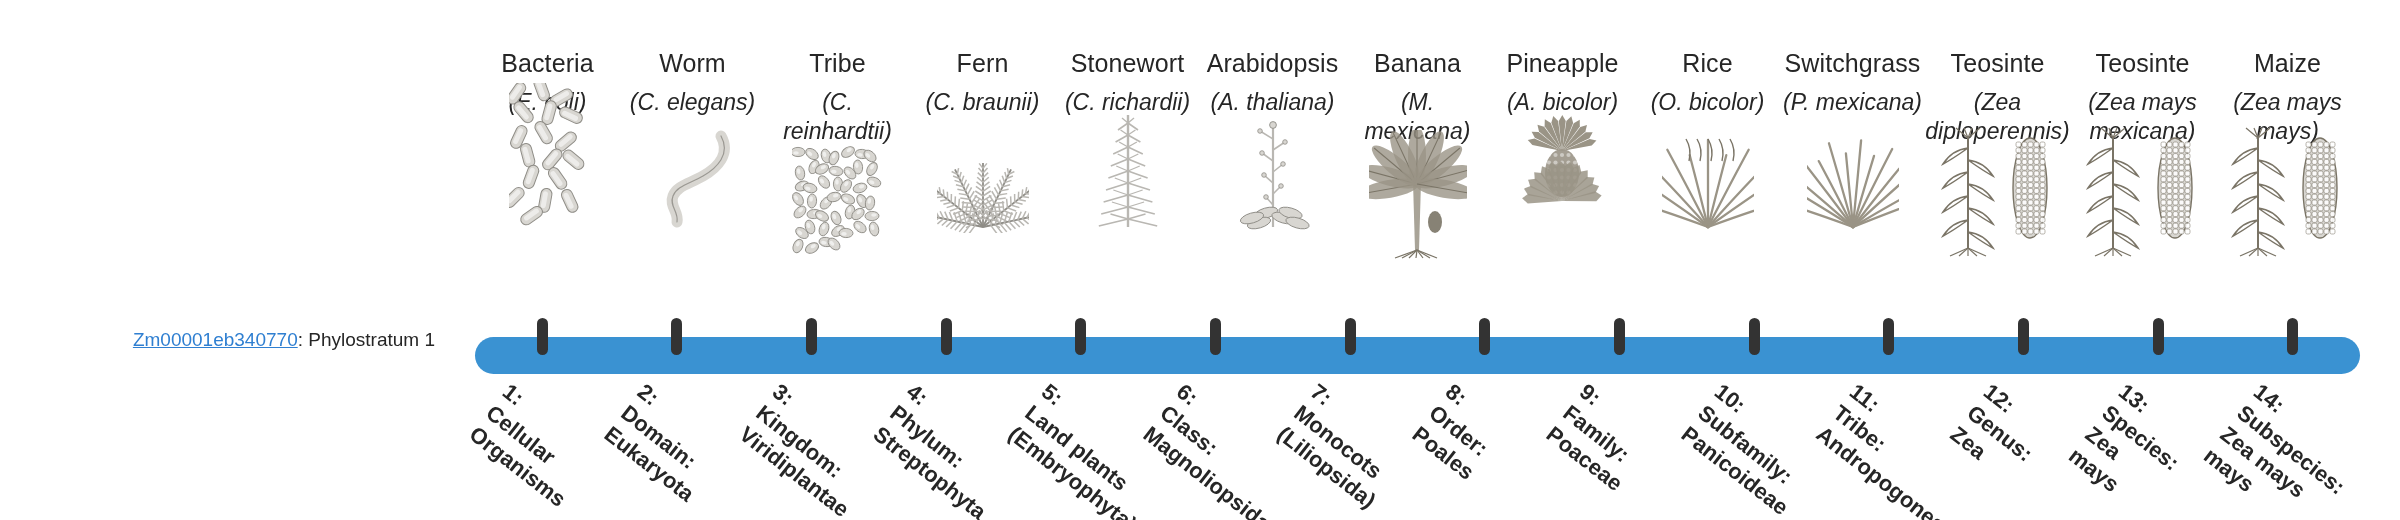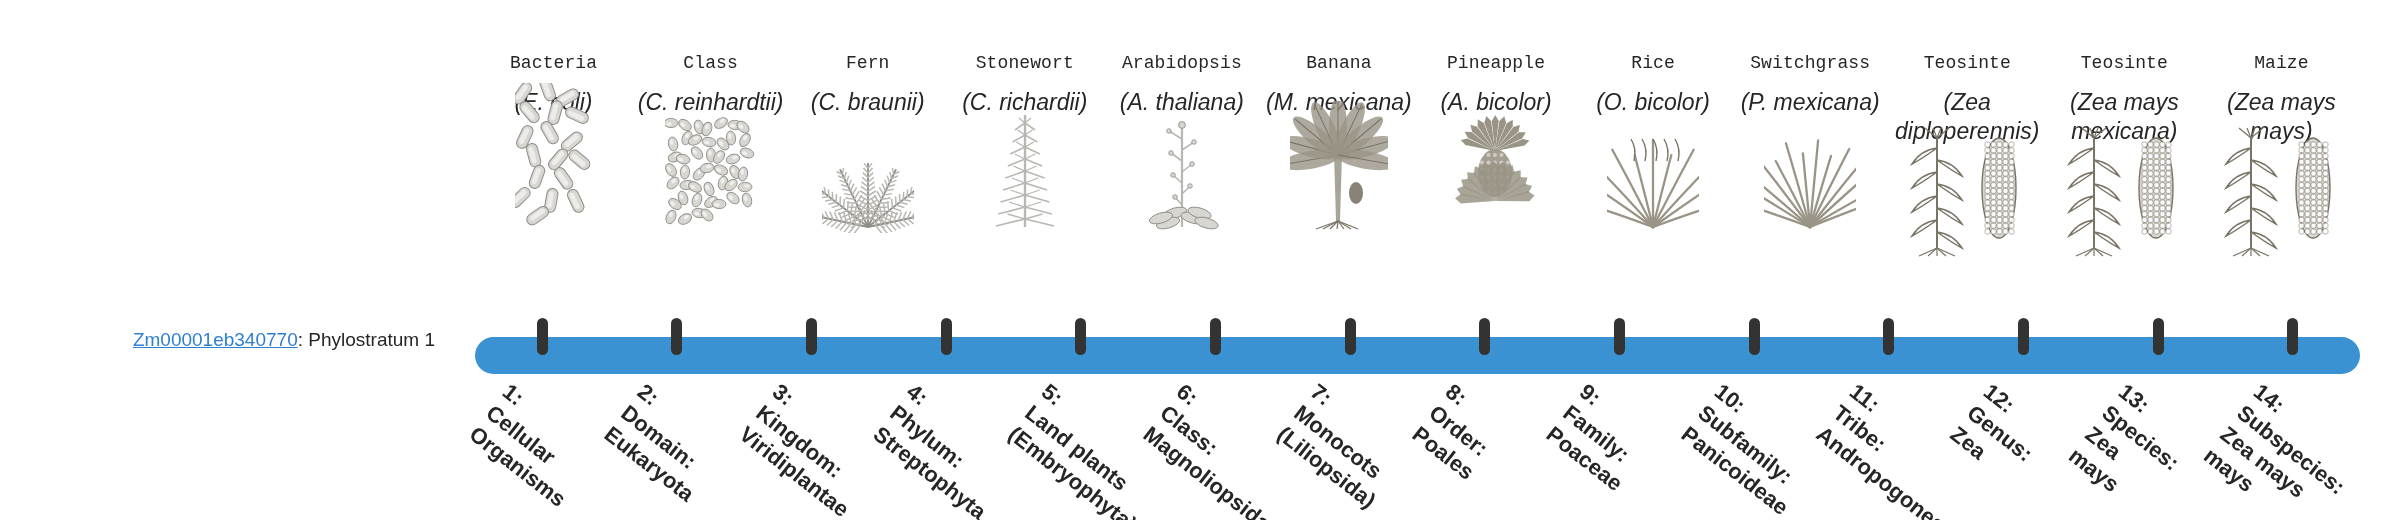--- a/index.html
+++ b/index.html
@@ -33,26 +33,25 @@
   }
   .species-col {
     flex: 1 1 0;
     min-width: 0;
     display: flex;
     flex-direction: column;
     align-items: center;
     text-align: center;
   }
   .species-common {
-    font-size: 18px;
+    font-size: 25px;
     line-height: 30px;
     color: #262626;
     letter-spacing: 0.1px;
     white-space: nowrap;
-    font-family: Liberation Mono, monospace;
   }
   .species-sci {
     font-size: 23px;
     line-height: 29px;
     font-style: italic;
     color: #262626;
     margin-top: 10px;
     padding: 0 2px;
   }
   .species-art {
@@ -212,21 +211,31 @@
           <rect x="-1" y="-8" width="5" height="17" rx="2.5" fill="#fff" opacity=".55"></rect>
             </g>
             <g transform="translate(22,130) rotate(55)">
           <rect x="-3" y="-11" width="11" height="24" rx="5.5" fill="#d8d6d1" stroke="#8f8d87" stroke-width="1"></rect>
           <rect x="-1" y="-8" width="5" height="17" rx="2.5" fill="#fff" opacity=".55"></rect>
             </g>
           </svg>
         </div>
       </div>
       <div class="species-col">
-        <div class="species-common">Class</div>
+        <div class="species-common">Worm</div>
+        <div class="species-sci">(C. elegans)</div>
+        <div class="species-art">
+          <svg width="92" height="105" viewBox="0 0 92 105">
+        <path d="M74 8 C84 26 70 40 56 48 C42 56 30 58 26 68 C22 78 32 84 30 94" fill="none" stroke="#d8d6d1" stroke-width="11" stroke-linecap="round"></path>
+        <path d="M74 8 C84 26 70 40 56 48 C42 56 30 58 26 68 C22 78 32 84 30 94" fill="none" stroke="#8f8d87" stroke-width="1.2" stroke-linecap="round" opacity=".85"></path>
+      </svg>
+        </div>
+      </div>
+      <div class="species-col">
+        <div class="species-common">Tribe</div>
         <div class="species-sci">(C. reinhardtii)</div>
         <div class="species-art">
           <svg width="92" height="116" viewBox="0 0 92 116">
             <g transform="translate(6,6) rotate(-90)">
           <ellipse rx="4.6" ry="7" fill="#d8d6d1" stroke="#8f8d87" stroke-width=".9"></ellipse>
           <ellipse cx="-1" cy="-2" rx="1.8" ry="2.8" fill="#fff" opacity=".6"></ellipse>
             </g>
             <g transform="translate(20,8) rotate(-53)">
           <ellipse rx="4.6" ry="7" fill="#d8d6d1" stroke="#8f8d87" stroke-width=".9"></ellipse>
           <ellipse cx="-1" cy="-2" rx="1.8" ry="2.8" fill="#fff" opacity=".6"></ellipse>

